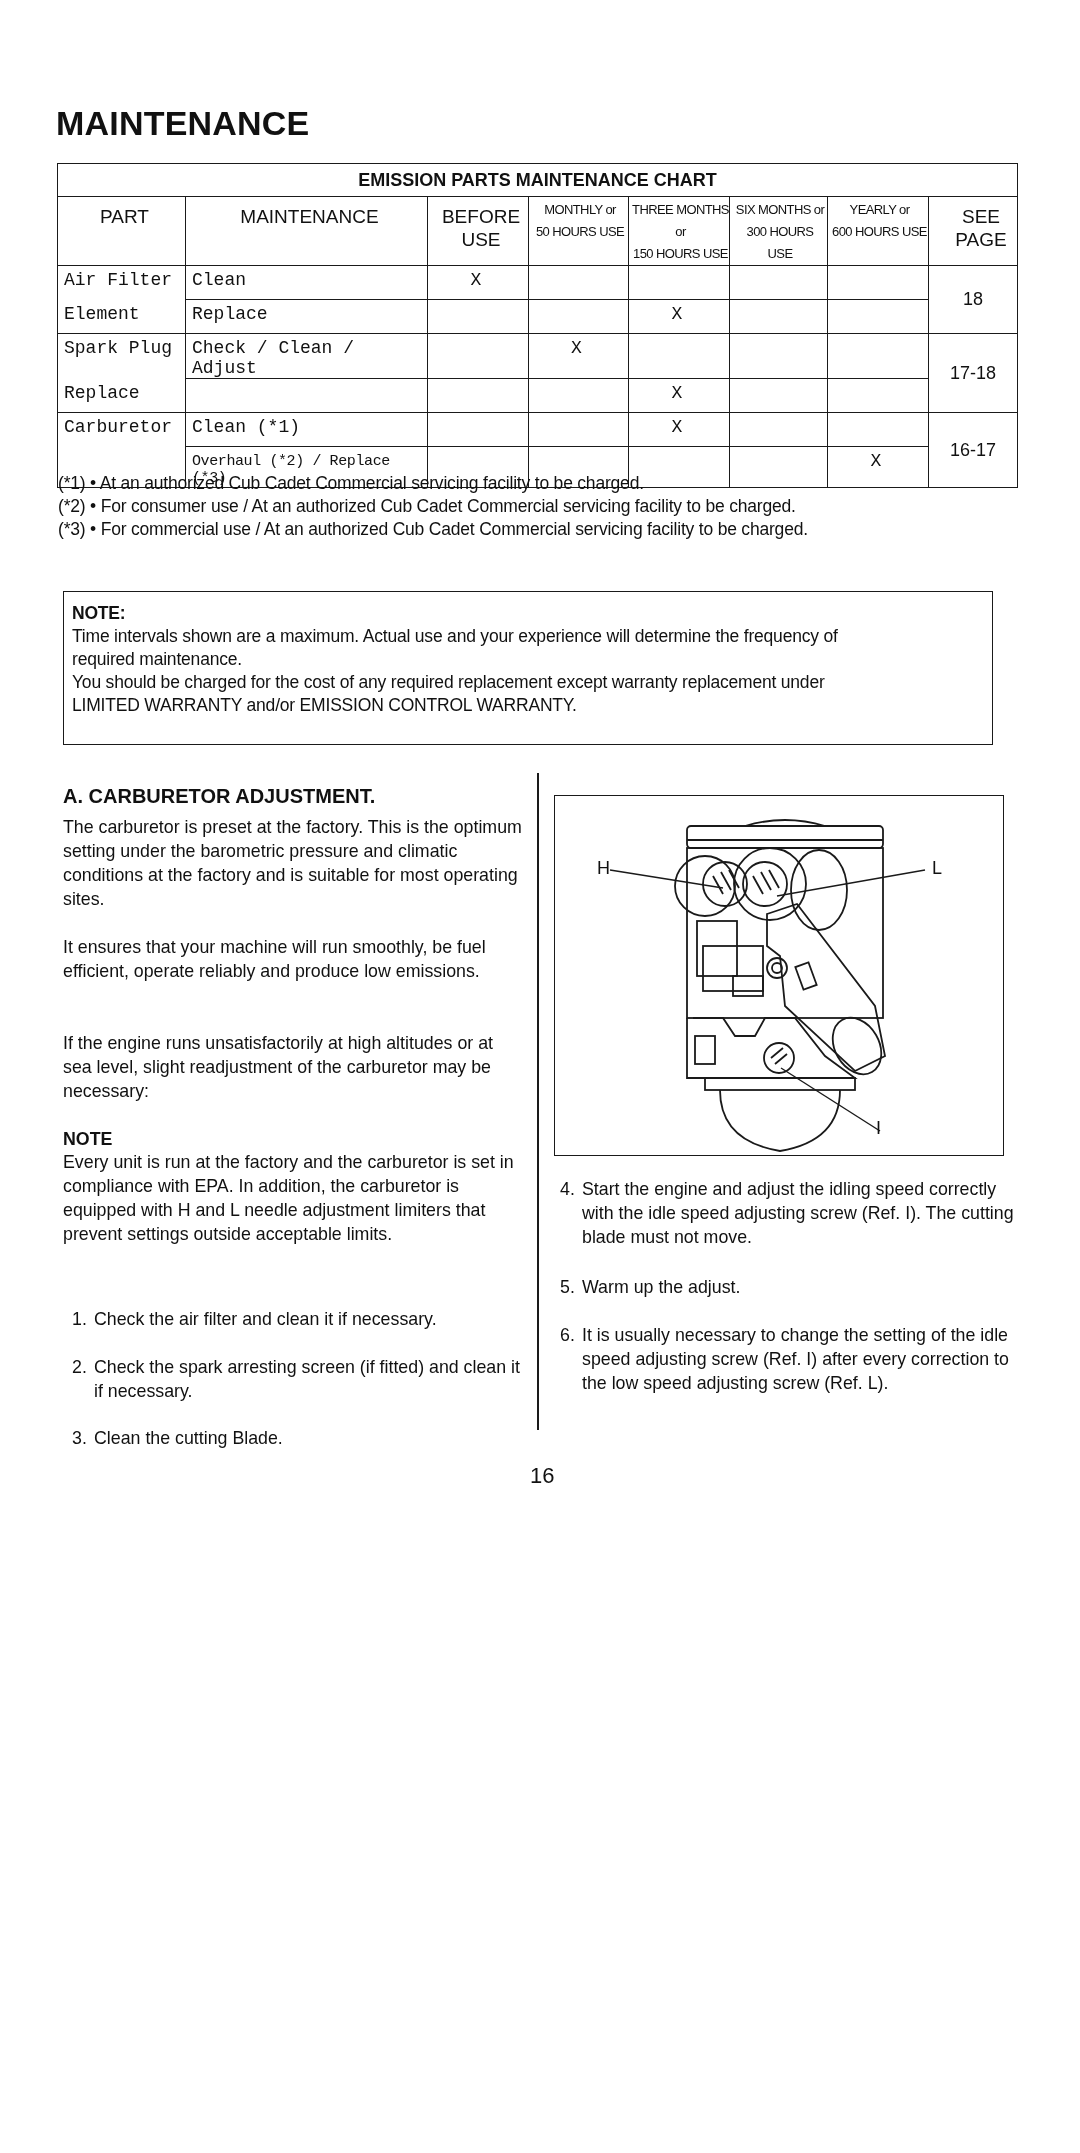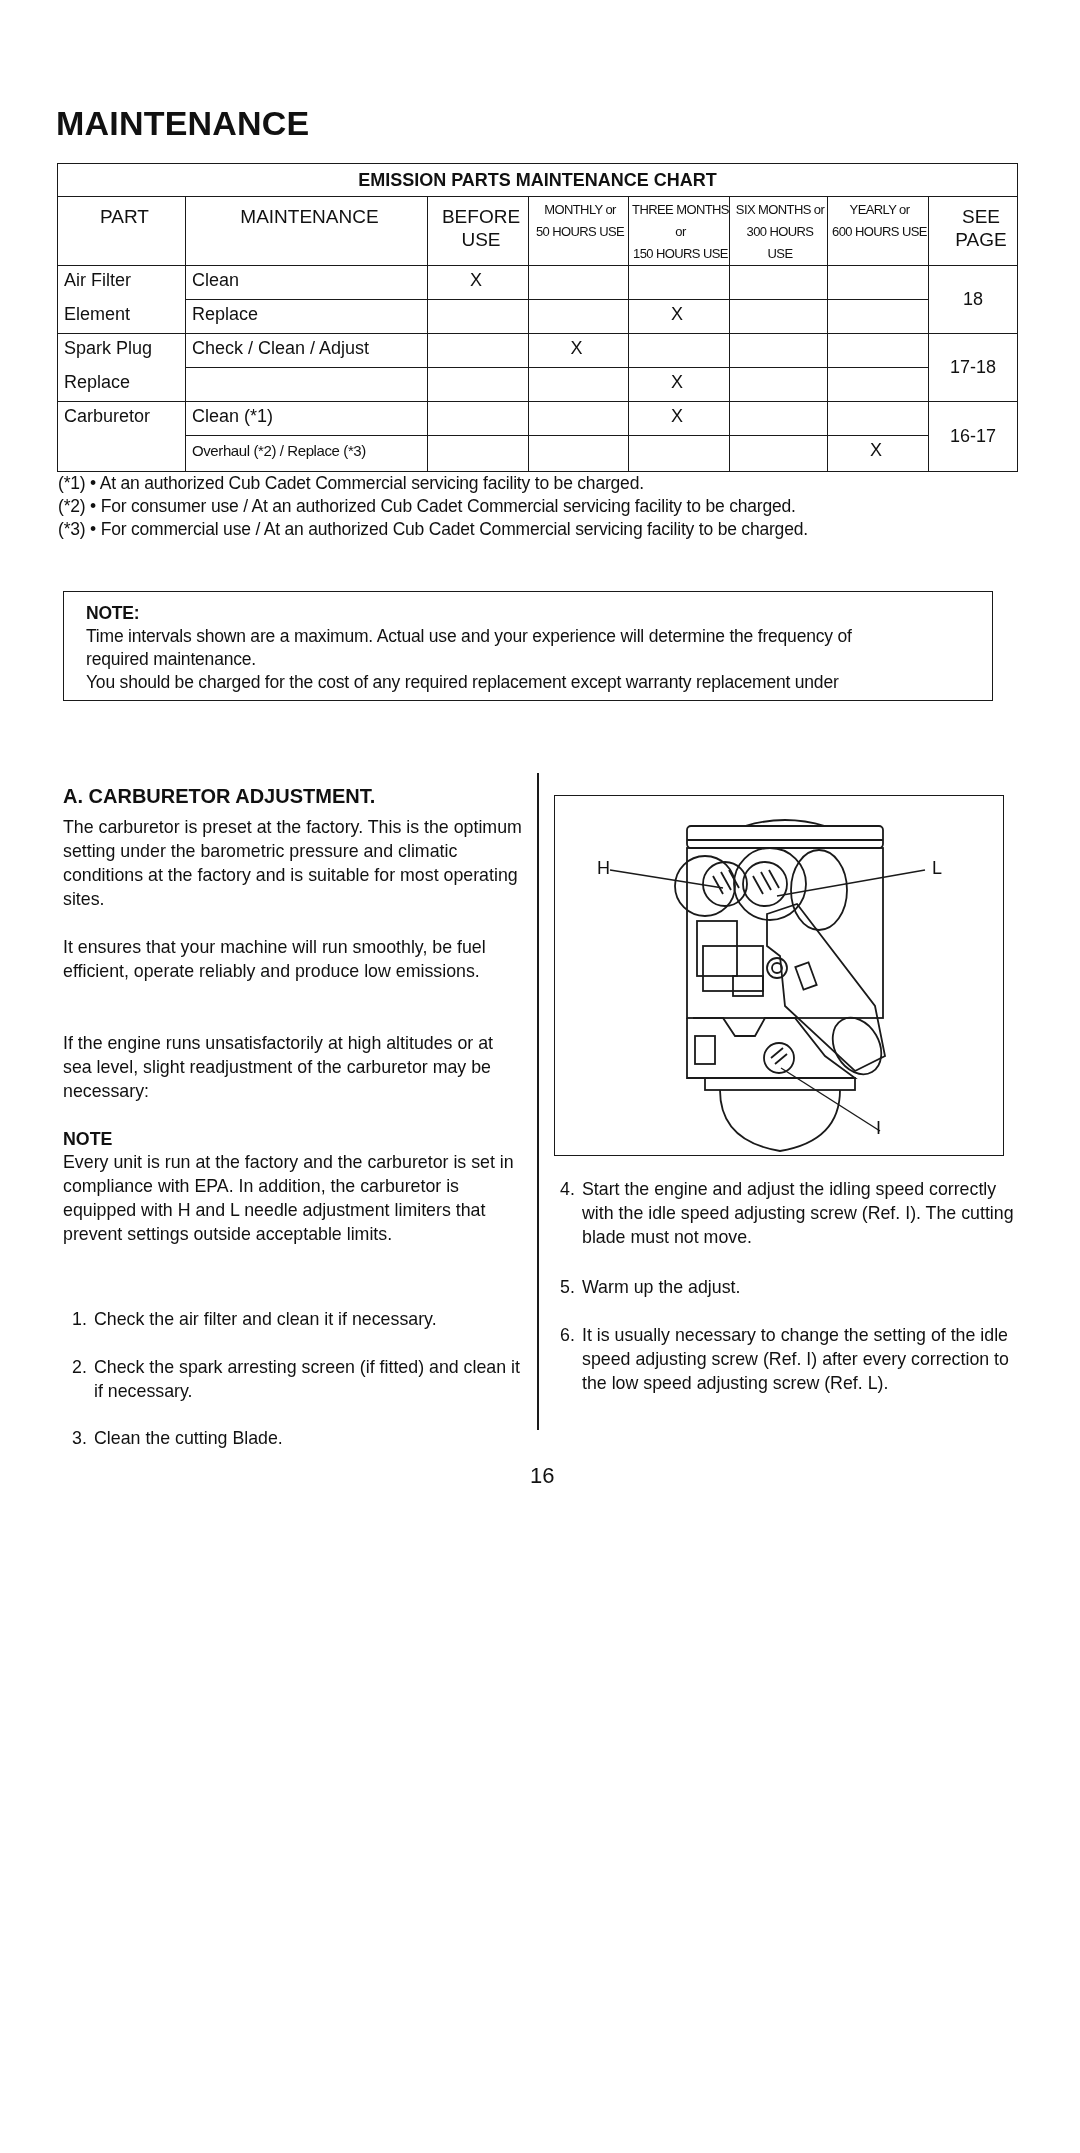--- a/index.html
+++ b/index.html
@@ -7,31 +7,31 @@
          font-family:"Liberation Sans", sans-serif; color:#111; }
   .abs { position:absolute; }
   #page-title { left:56px; top:104px; font-size:34px; font-weight:bold; letter-spacing:0.2px; }
   
   #maint-table { left:57px; top:163px; width:960px; border-collapse:collapse; table-layout:fixed; }
   #maint-table td, #maint-table th { border:1.6px solid #1a1a1a; padding:0; vertical-align:top; font-weight:normal;margin-left:7px; }
   #maint-table .title-cell { height:32px; text-align:center; font-weight:bold; font-size:18px; vertical-align:middle; }
   #maint-table .hdr { height:60px; font-size:19px; padding:8px 0 0 6px; line-height:23px; }
   #maint-table .hdr.small { font-size:13px; letter-spacing:-0.6px; padding:2px 0 0 3px; line-height:22px; transform-origin:left; }
   #maint-table .hdr.center { text-align:center; padding-left:16px; }
-  #maint-table td.row { height:29px; font-size:18px; padding:4px 4px 0 6px; }
+  #maint-table td.row { height:29px; font-size:18px; padding:4px 4px 0 6px;font-family:Liberation Mono, monospace; }
   #maint-table td.small-text { font-size:15px; letter-spacing:-0.4px; padding-top:6px; }
   #maint-table td.mark { text-align:center; padding-left:0; }
   #maint-table td.page { text-align:center; vertical-align:middle; padding-left:0; font-size:18px; }
   #maint-table td.part { border-bottom:none; border-top:none; }
   #maint-table td.part.first { border-top:1.6px solid #1a1a1a; }
   #maint-table td.part.last { border-bottom:1.6px solid #1a1a1a; }
   
   .footnote { left:58px; font-size:17.5px; letter-spacing:-0.2px; }
   
-  #note-box { left:63px; top:591px; width:930px; height:110px; border:1.6px solid #1a1a1a; box-sizing:border-box; padding:10px 22px; font-size:17.5px; line-height:23px; letter-spacing:-0.2px; }
+  #note-box { left:63px; top:591px; width:930px; height:154px; border:1.6px solid #1a1a1a; box-sizing:border-box; padding:10px 8px; font-size:17.5px; line-height:23px; letter-spacing:-0.2px; }
   #note-box .label { font-weight:bold; }
   
   .lc { left:63px; width:460px; font-size:17.8px; line-height:24px; }
   #section-heading { left:63px; top:785px; font-size:20px; font-weight:bold; }
   .bold { font-weight:bold; }
   .step { display:flex; }
   .step .num { width:22px; flex:none; }
   
   #col-divider { left:537px; top:773px; width:2px; height:657px; background:#1a1a1a; }
   
@@ -142,20 +142,21 @@
 <div class="abs footnote" style="top:519px;">
   <span>(*3)</span>
   <span>• For commercial use / At an authorized Cub Cadet Commercial servicing facility to be charged.</span>
 </div>
 
 <div id="note-box" class="abs">
   <div class="label">NOTE:</div>
   <div>Time intervals shown are a maximum. Actual use and your experience will determine the frequency of</div>
   <div>required maintenance.</div>
   <div>You should be charged for the cost of any required replacement except warranty replacement under</div>
+  <div>LIMITED WARRANTY and/or EMISSION CONTROL WARRANTY.</div>
 </div>
 
 <div id="section-heading" class="abs">A. CARBURETOR ADJUSTMENT.</div>
 
 <div class="abs lc" style="top:815px;">The carburetor is preset at the factory. This is the optimum setting under the barometric pressure and climatic conditions at the factory and is suitable for most operating sites.</div>
 <div class="abs lc" style="top:935px;">It ensures that your machine will run smoothly, be fuel efficient, operate reliably and produce low emissions.</div>
 <div class="abs lc" style="top:1031px;">If the engine runs unsatisfactorily at high altitudes or at sea level, slight readjustment of the carburetor may be necessary:</div>
 
 <div class="abs lc bold" style="top:1127px;">NOTE</div>
 <div class="abs lc" style="top:1150px;">Every unit is run at the factory and the carburetor is set in compliance with EPA. In addition, the carburetor is equipped with H and L needle adjustment limiters that prevent settings outside acceptable limits.</div>

